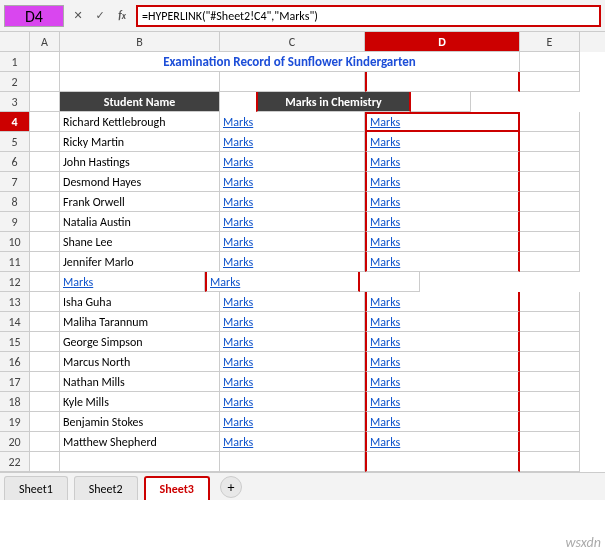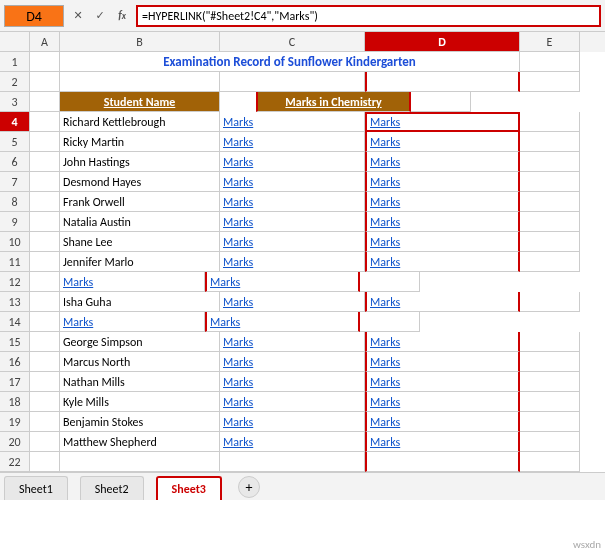--- a/index.html
+++ b/index.html
@@ -19,24 +19,24 @@
       height: 32px;
       background: #f3f3f3;
       border-bottom: 1px solid #ccc;
       padding: 0 4px;
       gap: 4px;
     }
     .name-box {
       width: 60px;
       height: 22px;
       border: 1px solid #aaa;
-      font-size: 14px;
+      font-size: 16px;
       text-align: center;
       line-height: 22px;
-      background: #f97316;
+      background: #d946ef;
     }
     .toolbar-icons {
       display: flex;
       gap: 2px;
       align-items: center;
     }
     .toolbar-icon {
       width: 20px;
       height: 20px;
       display: flex; align-items: center; justify-content: center;
@@ -138,44 +138,43 @@
     .title-cell {
       font-weight: bold;
       font-size: 14px;
       color: #1d4ed8;
       justify-content: center;
       
     }
 
     
     .header-cell {
-      background: #a16207;
+      background: #404040;
       color: #fff;
       font-weight: bold;
       justify-content: center;
       font-size: 12px;
-      text-decoration: underline;
     }
 
     
     .link {
       color: #1155cc;
       text-decoration: underline;
       cursor: pointer;
     }
 
     
     .sheet-tabs {
       display: flex;
       align-items: flex-end;
       height: 28px;
       background: #f3f3f3;
       border-top: 1px solid #ccc;
       padding: 0 4px;
-      gap: 12px;
+      gap: 6px;
     }
     .sheet-tab {
       height: 24px;
       padding: 0 14px;
       border: 1px solid #ccc;
       border-bottom: none;
       background: #e8e8e8;
       font-size: 12px;
       cursor: pointer;
       display: flex;
@@ -201,22 +200,23 @@
       font-size: 14px;
       cursor: pointer;
       margin-left: 4px;
       margin-bottom: 2px;
     }
 
     .wsxdn {
       position: absolute;
       bottom: 4px;
       right: 4px;
-      font-size: 11px;
+      font-size: 14px;
       color: #aaa;
+      font-style: italic;
     }
   </style>
 </head>
 <body>
 
 <div style="position:relative; width:605px; height:555px; overflow:hidden;">
 
   <div class="top-bar">
     <div class="name-box">D4</div>
     <div class="toolbar-icons">
@@ -380,20 +380,21 @@
           <span class="link">Marks</span>
         </div>
       <div class="cell col-d" style="border-left:2px solid #c00;border-right:2px solid #c00;">
           <span class="link">Marks</span>
         </div>
       <div class="cell col-e"></div>
     </div>
       <div class="grid-row">
       <div class="row-num ">14</div>
       <div class="cell col-a"></div>
+      <div class="cell col-b">Maliha Tarannum</div>
       <div class="cell col-c">
           <span class="link">Marks</span>
         </div>
       <div class="cell col-d" style="border-left:2px solid #c00;border-right:2px solid #c00;">
           <span class="link">Marks</span>
         </div>
       <div class="cell col-e"></div>
     </div>
       <div class="grid-row">
       <div class="row-num ">15</div>

